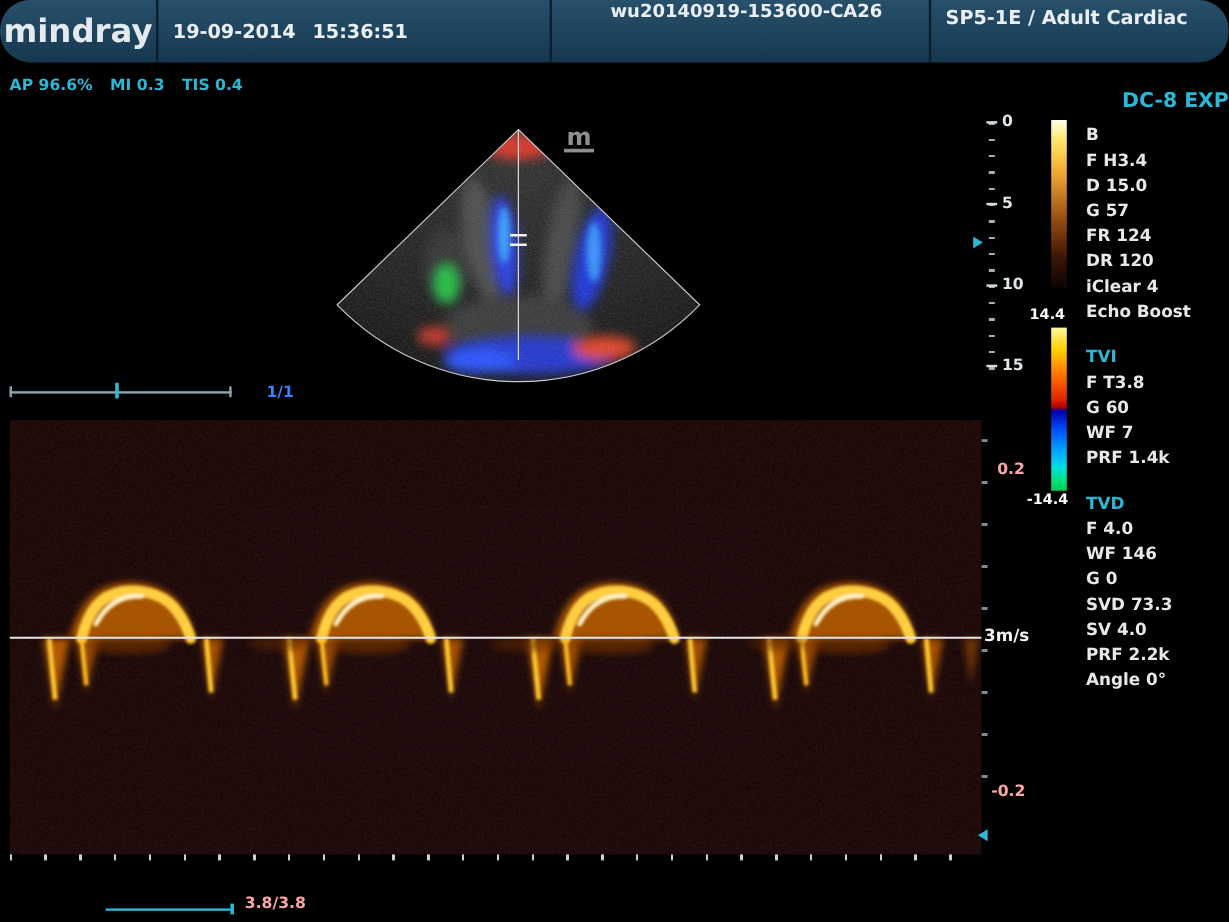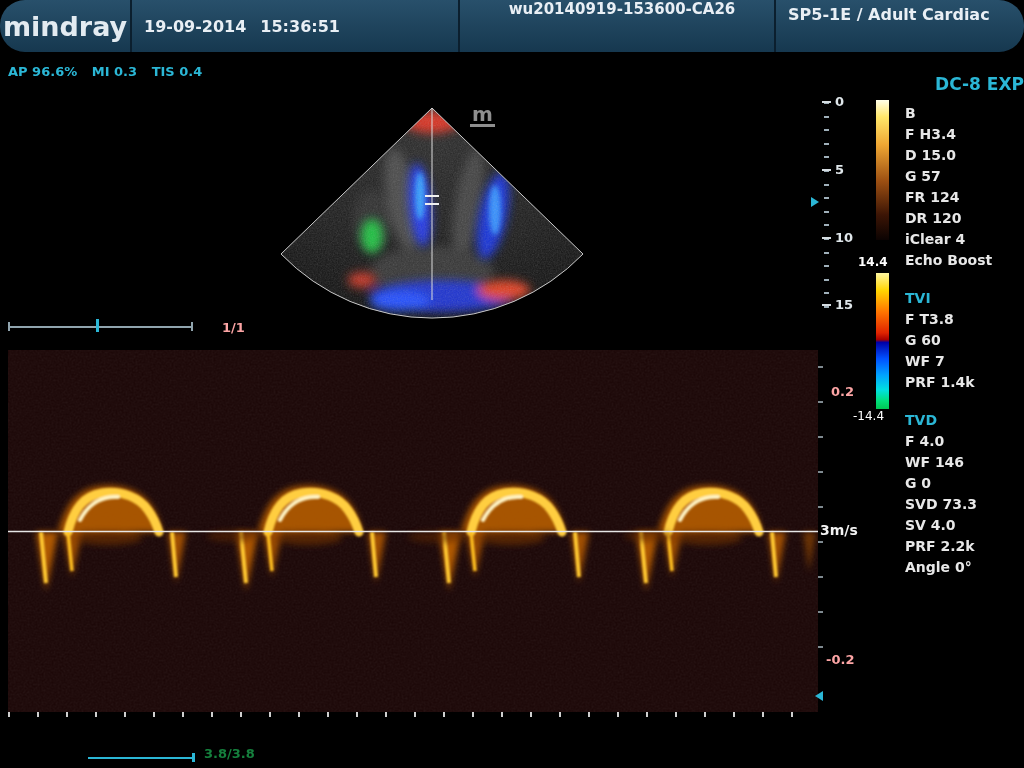--- a/index.html
+++ b/index.html
@@ -29,60 +29,60 @@
   .pgroup{margin-bottom:17px;}
   .pline{font-size:14px;font-weight:bold;color:#e8e8e8;line-height:21px;padding-left:2px;white-space:nowrap;}
   .pline.cyan{color:#2bb7d6;}
 
   
   #bmap{position:absolute;left:876px;top:100px;width:13px;height:140px;
         background:linear-gradient(#ffffe9 0%,#ffe76a 12%,#efa733 32%,#9c4f12 58%,#3c1505 82%,#0b0302 100%);}
   #cmax{position:absolute;left:858px;top:255px;width:36px;text-align:left;font-size:12px;font-weight:bold;color:#fff;}
   #tvimap{position:absolute;left:876px;top:273px;width:13px;height:136px;
         background:linear-gradient(#fff7a0 0%,#ffd400 13%,#ff7300 29%,#e02400 44%,#a80000 49%,#0000a8 51%,#0051ff 63%,#00a2ff 75%,#00e0e0 86%,#00e07c 94%,#00c853 100%);}
-  #cmin{position:absolute;left:853px;top:409px;width:40px;font-size:12px;font-weight:normal;color:#fff;}
+  #cmin{position:absolute;left:853px;top:409px;width:40px;text-align:center;font-size:12px;font-weight:bold;color:#fff;}
 
   
   #dticks{position:absolute;left:824px;top:102px;width:5px;height:208px;
           background:repeating-linear-gradient(#9fb0ba 0 2px,transparent 2px 13.6px);}
   .dmaj{position:absolute;left:822px;width:9px;height:2px;background:#d5dde2;}
   .dlab{position:absolute;left:835px;font-size:13px;font-weight:bold;color:#dfe6ea;}
   #focus-arrow{position:absolute;left:811px;top:197px;width:0;height:0;
                border-top:5px solid transparent;border-bottom:5px solid transparent;border-left:8px solid #2bb7d6;}
 
   
   #sector{position:absolute;left:252px;top:100px;}
   #m-mark{position:absolute;left:470px;top:104px;color:#8f8f8f;font-size:20px;font-weight:bold;
           line-height:20px;border-bottom:3px solid #8f8f8f;padding:0 2px;}
 
   
   .track{position:absolute;background:#90a4ae;}
   #cine-track{left:8px;top:326px;width:185px;height:2px;}
   #cine-tickL{left:8px;top:322px;width:2px;height:9px;}
   #cine-tickR{left:191px;top:322px;width:2px;height:9px;}
   #cine-marker{position:absolute;left:96px;top:319px;width:3px;height:13px;background:#2bb7d6;}
-  #frame-counter{position:absolute;left:222px;top:320px;color:#fca5a5;font-size:13px;font-weight:bold;}
+  #frame-counter{position:absolute;left:222px;top:320px;color:#3b82f6;font-size:13px;font-weight:bold;}
 
   
   #spectral{position:absolute;left:8px;top:350px;}
   #vticks{position:absolute;left:818px;top:366px;width:5px;height:300px;
           background:repeating-linear-gradient(#7f8a90 0 2px,transparent 2px 35px);}
   .ylab{position:absolute;color:#fca5a5;font-size:13px;font-weight:bold;}
   #ylab-top{left:831px;top:384px;}
   #ylab-base{left:820px;top:522px;font-size:14px;color:#f2f2f2;}
   #ylab-bot{left:826px;top:652px;}
   #tticks{position:absolute;left:8px;top:712px;width:810px;height:5px;
           background:repeating-linear-gradient(90deg,#cfcfcf 0 2px,transparent 2px 29px);}
   #sweep-arrow{position:absolute;left:815px;top:691px;width:0;height:0;
                border-top:5px solid transparent;border-bottom:5px solid transparent;border-right:8px solid #2bb7d6;}
 
   
   #loop-line{position:absolute;left:88px;top:757px;width:106px;height:2px;background:#2bb7d6;}
   #loop-tick{position:absolute;left:192px;top:753px;width:3px;height:9px;background:#2bb7d6;}
-  #sweep-counter{position:absolute;left:204px;top:746px;color:#15803d;font-size:13px;font-weight:bold;}
+  #sweep-counter{position:absolute;left:204px;top:746px;color:#fca5a5;font-size:13px;font-weight:bold;}
 </style>
 </head>
 <body>
 
 <div id="screen">
 
   <header id="titlebar">
     <div class="seg" id="logo-seg">
       <span id="logo">mindray</span>
     </div>

